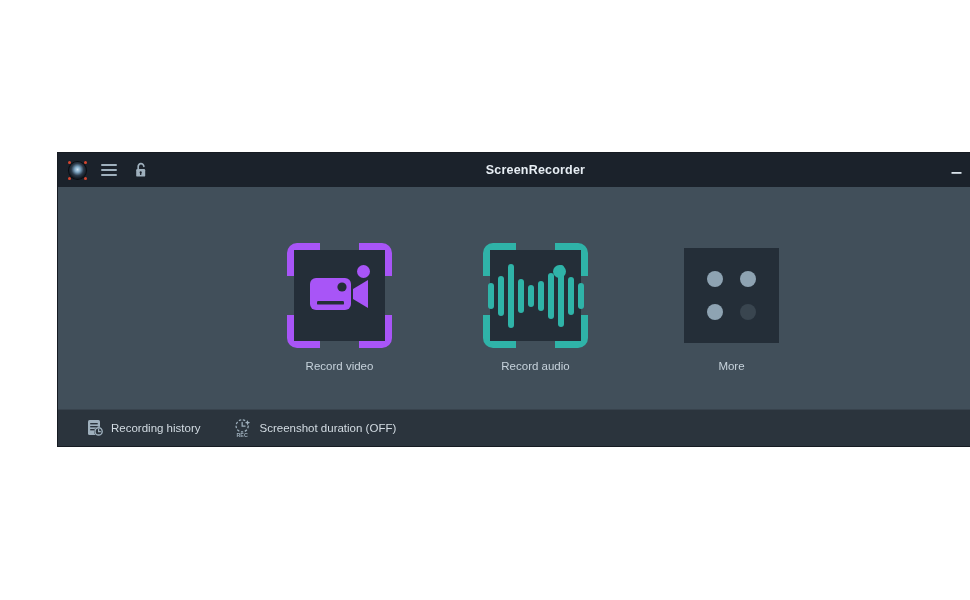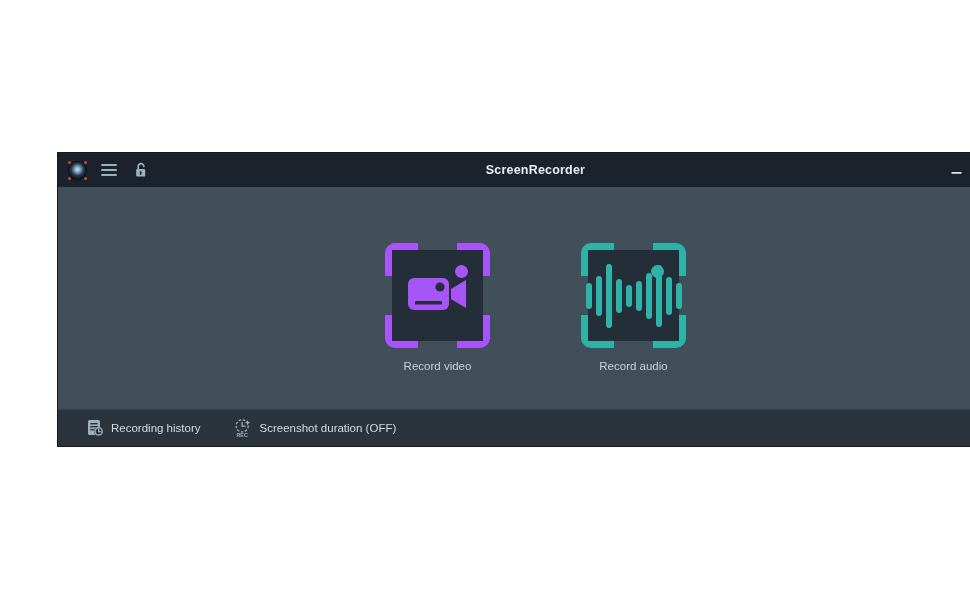--- a/index.html
+++ b/index.html
@@ -337,20 +337,33 @@
                 <span style="height: 62px; background: rgb(47, 179, 168);"></span>
                 <span style="height: 38px; background: rgb(47, 179, 168);"></span>
                 <span style="height: 26px; background: rgb(47, 179, 168);"></span>
               </span>
           </div>
         </div>
         <div class="tile-label">Record audio</div>
       </div>
 
 
+      <div class="tile tile-plain">
+        <div class="tile-box">
+          <div class="tile-inner">
+            <span class="dots-grid">
+              <i></i>
+                <i></i>
+                <i></i>
+                <i class="dim"></i>
+            </span>
+          </div>
+        </div>
+        <div class="tile-label">More</div>
+      </div>
 
     </div>
   </div>
 
   <div id="bottom-bar">
 
     <div class="bb-item">
       <span class="bb-icon">
         <svg width="17" height="18" viewBox="0 0 17 18">
           <rect x="1" y="1" width="12" height="15" rx="1.5" fill="#9fb0bd"></rect>

